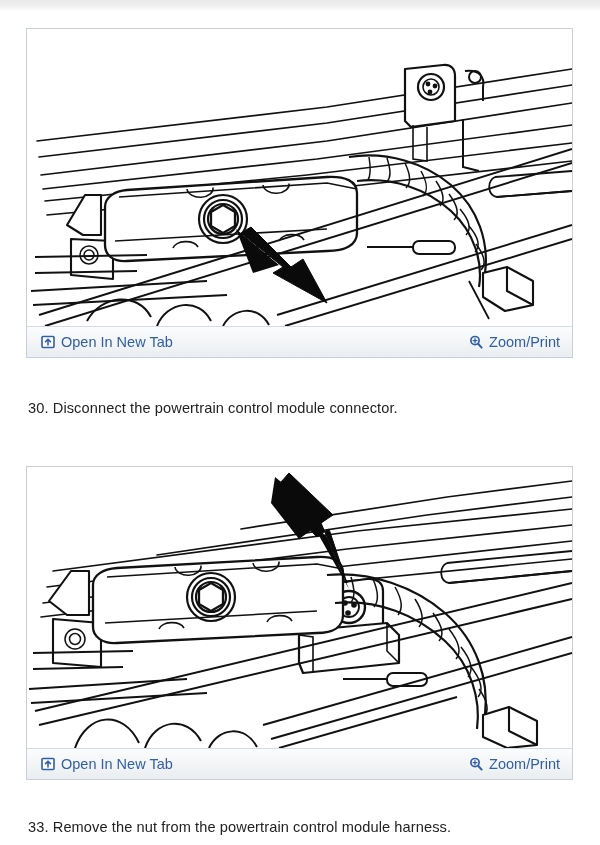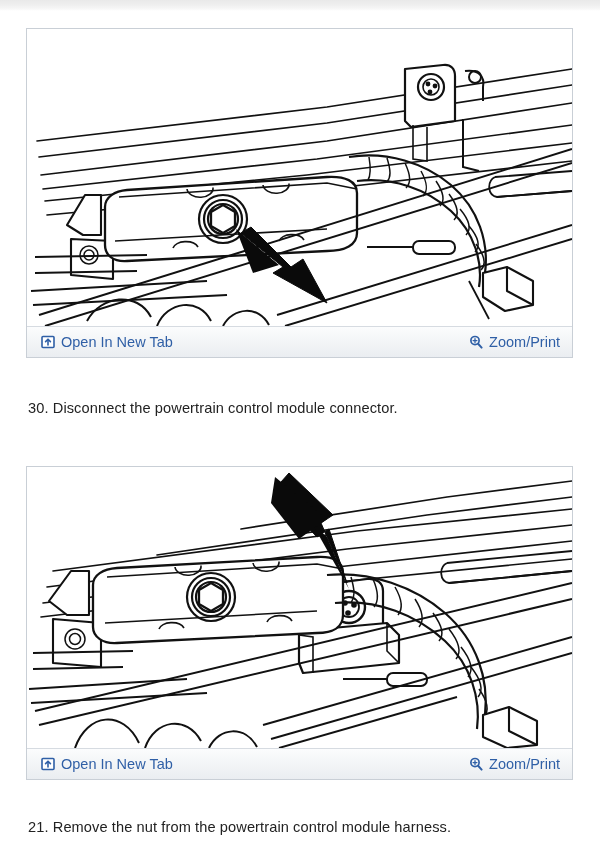--- a/index.html
+++ b/index.html
@@ -385,13 +385,13 @@
           <circle cx="6" cy="5.6" r="4.1" fill="none" stroke="#2f5fa6" stroke-width="1.7"></circle>
           <path d="M 9.1 8.8 L 12.6 12.6" stroke="#2f5fa6" stroke-width="2" stroke-linecap="round"></path>
           <path d="M 6 3.7 L 6 7.5 M 4.1 5.6 L 7.9 5.6" stroke="#2f5fa6" stroke-width="1.3" stroke-linecap="round"></path>
         </svg>
       </span>
       <span class="label">Zoom/Print</span>
     </a>
   </div>
 </div>
 
-<div class="step-text step-21">21. Remove the nut from the powertrain control module harness.</div>
+<div class="step-text step-21">33. Remove the nut from the powertrain control module harness.</div>
 
 </body></html>

